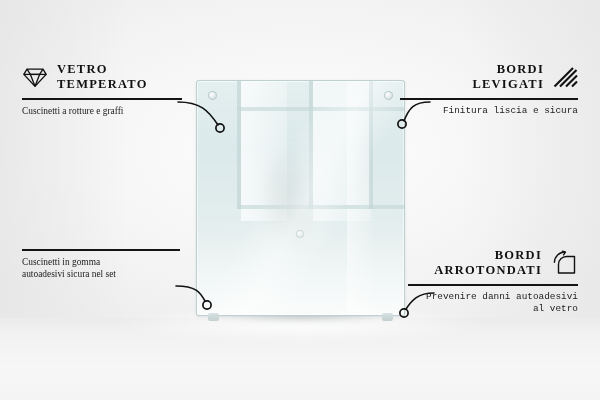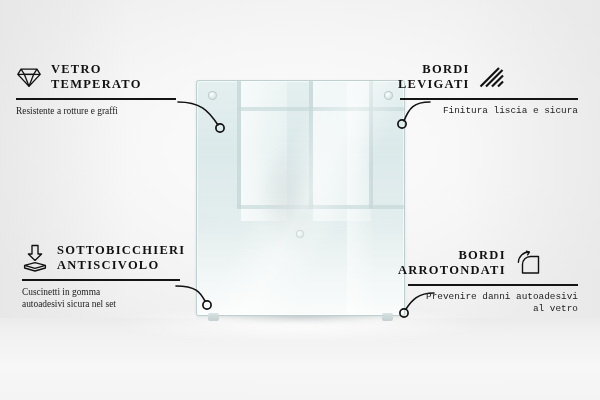--- a/index.html
+++ b/index.html
@@ -145,21 +145,21 @@
   .foot.fr { right: 12px; }
 
   
   .callout { position: absolute; }
   .callout .heading {
     display: flex;
     align-items: center;
     gap: 9px;
   }
   .callout.left .heading { justify-content: flex-start; }
-  .callout.right .heading { }
+  .callout.right .heading { justify-content: flex-end; }
 
   .title {
     font-size: 12.5px;
     font-weight: 700;
     letter-spacing: 1.25px;
     color: #111;
     line-height: 15px;
     text-transform: uppercase;
     white-space: pre-line;
   }
@@ -176,21 +176,21 @@
     color: #1c1c1c;
     line-height: 12.4px;
     margin-top: 5px;
     white-space: pre-line;
   }
   .callout.right .desc { text-align: right; font-family: Liberation Mono, monospace; }
 
   .icon { flex: 0 0 auto; line-height: 0; }
 
   
-  #callout-vetro-temperato   { left: 16px;  top: 62px;  width: 170px; }
+  #callout-vetro-temperato   { left: 22px;  top: 62px;  width: 170px; }
   #callout-bordi-levigati    { right: 22px; top: 62px;  width: 180px; }
   #callout-sottobicchieri    { left: 22px;  top: 243px; width: 182px; }
   #callout-bordi-arrotondati { right: 22px; top: 248px; width: 180px; }
 
   #connectors {
     position: absolute;
     left: 0; top: 0;
     width: 600px; height: 400px;
     pointer-events: none;
   }
@@ -252,21 +252,21 @@
             <path d="M5 2.2 L8.4 7.4 L13 19.2"></path>
             <path d="M21 2.2 L17.6 7.4 L13 19.2"></path>
             <path d="M8.4 7.4 L17.6 7.4"></path>
           </g>
         </svg>
       </span>
       <div class="title">VETRO
 TEMPERATO</div>
     </div>
     <div class="rule" style="width:160px"></div>
-    <div class="desc">Resistente a rotture e graffi</div>
+    <div class="desc">Cuscinetti a rotture e graffi</div>
   </div>
 
   <div class="callout right" id="callout-bordi-levigati">
     <div class="heading">
       <div class="title">BORDI
 LEVIGATI</div>
       <span class="icon">
         <svg width="25" height="22" viewBox="0 0 25 22">
           <g stroke="#111" stroke-width="2.1" stroke-linecap="butt">
             <path d="M1.5 20.5 L20 2"></path>
@@ -275,33 +275,20 @@
             <path d="M19 20.5 L24 15.5"></path>
           </g>
         </svg>
       </span>
     </div>
     <div class="rule" style="width:178px; margin-left:auto"></div>
     <div class="desc">Finitura liscia e sicura</div>
   </div>
 
   <div class="callout left" id="callout-sottobicchieri">
-    <div class="heading">
-      <span class="icon">
-        <svg width="26" height="28" viewBox="0 0 26 28">
-          <g fill="none" stroke="#111" stroke-width="1.35" stroke-linejoin="round">
-            <path d="M10 1.5 L16 1.5 L16 10 L19.6 10 L13 16.4 L6.4 10 L10 10 Z"></path>
-            <path d="M13 18.6 L23.4 21.4 L13 24.4 L2.6 21.4 Z"></path>
-            <path d="M2.6 21.4 L2.6 24 L13 27 L23.4 24 L23.4 21.4"></path>
-          </g>
-        </svg>
-      </span>
-      <div class="title">SOTTOBICCHIERI
-ANTISCIVOLO</div>
-    </div>
     <div class="rule" style="width:158px"></div>
     <div class="desc">Cuscinetti in gomma
 autoadesivi sicura nel set</div>
   </div>
 
   <div class="callout right" id="callout-bordi-arrotondati">
     <div class="heading">
       <div class="title">BORDI
 ARROTONDATI</div>
       <span class="icon">

